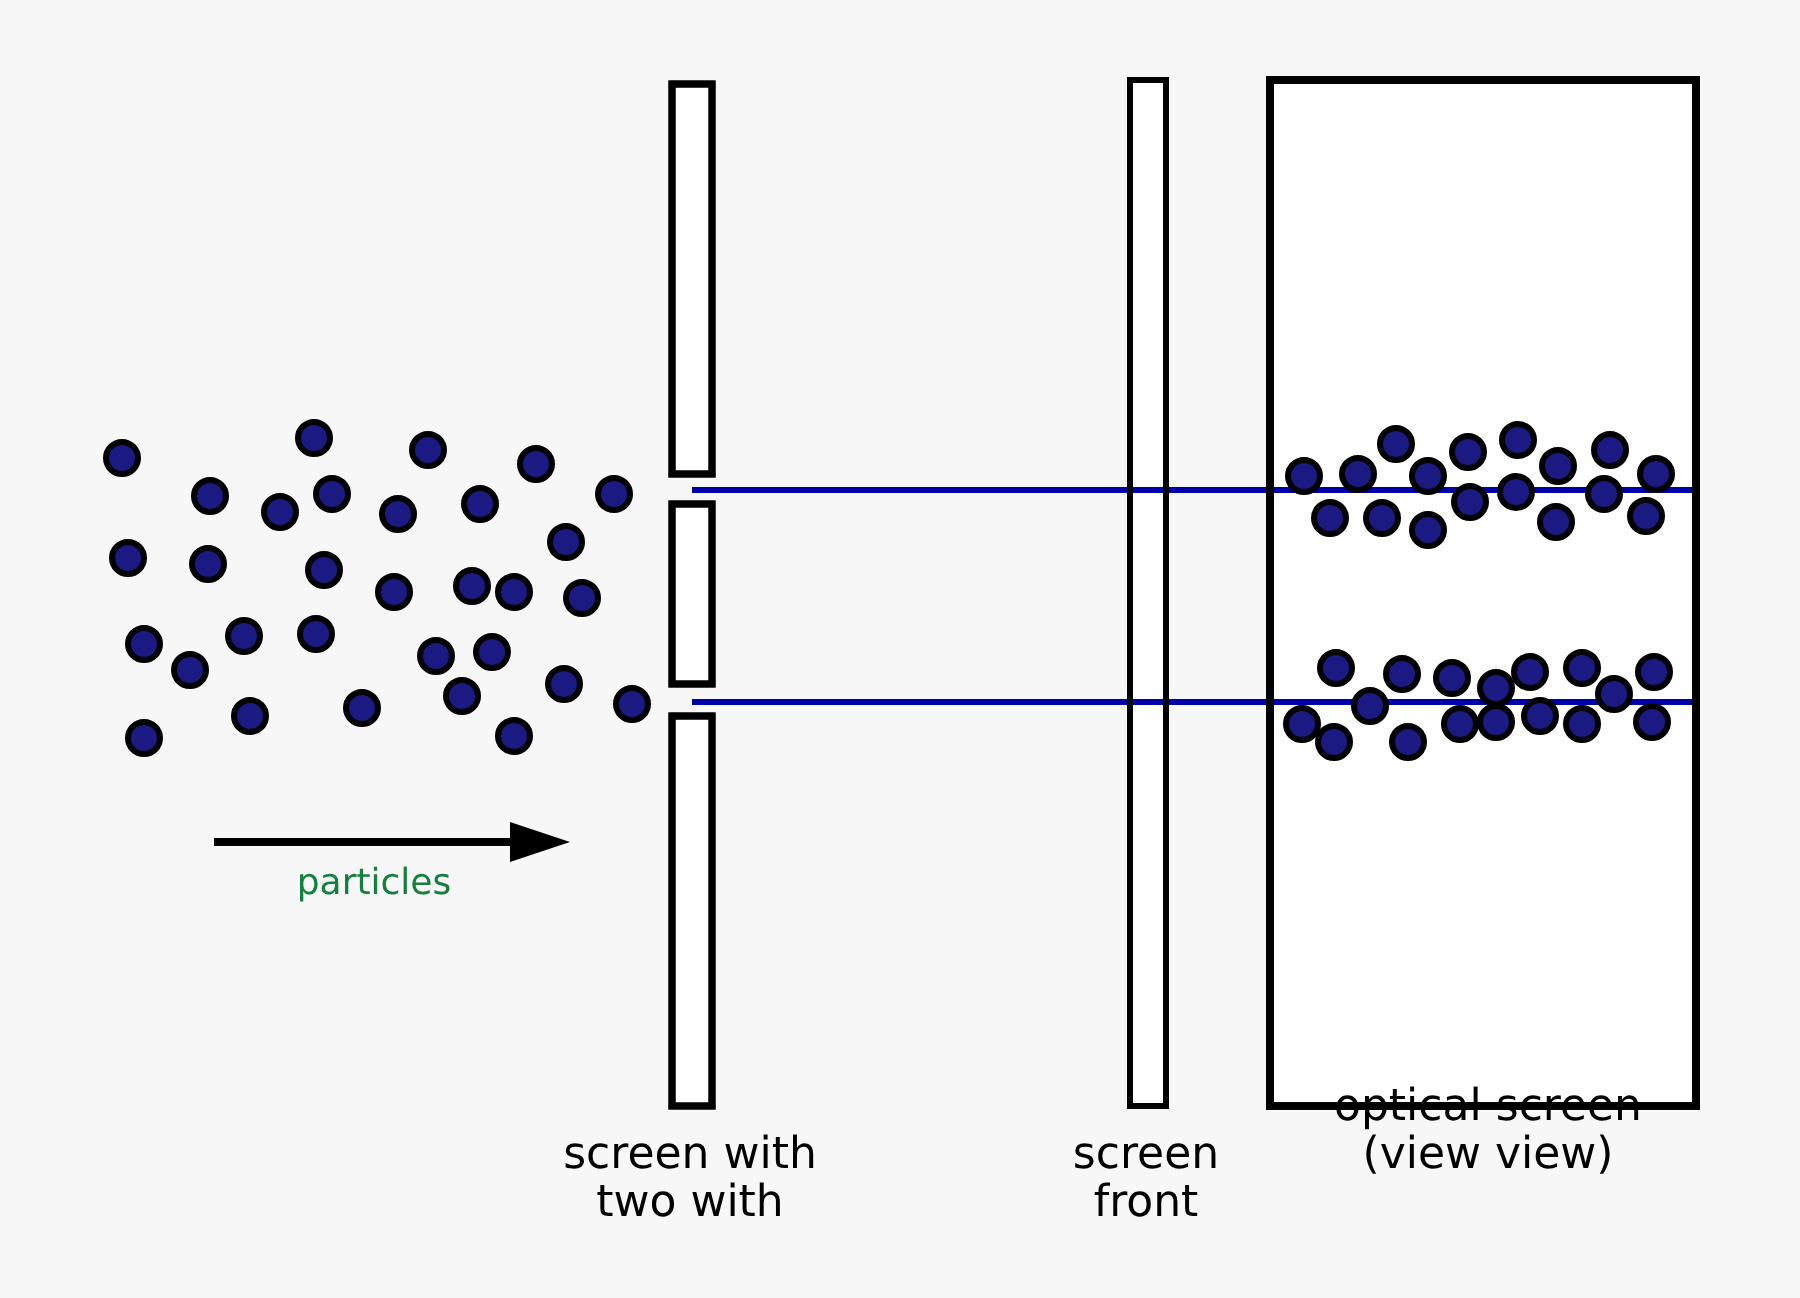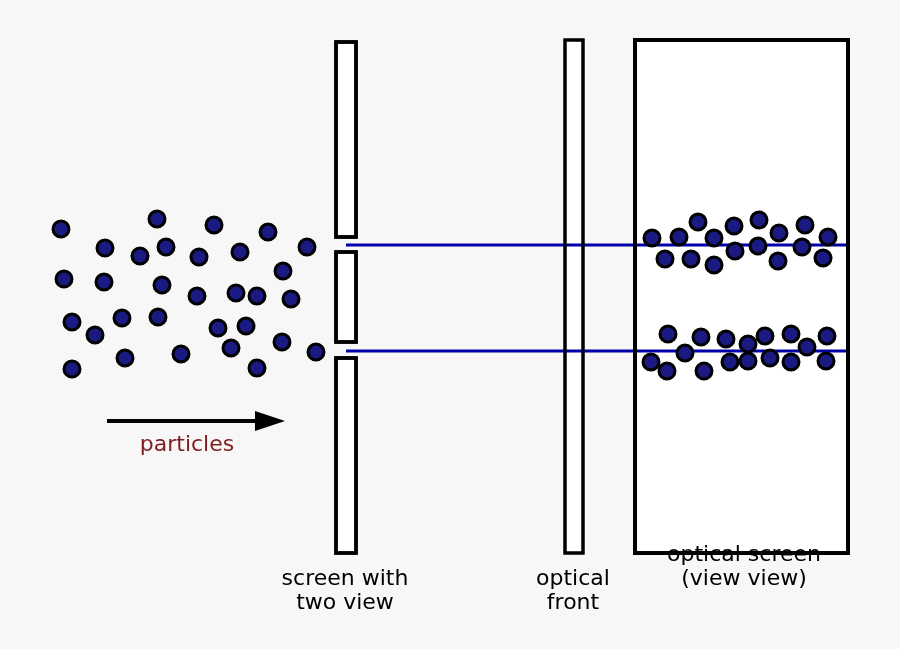--- a/index.html
+++ b/index.html
@@ -13,21 +13,21 @@
   #diagram-svg{position:absolute;left:0;top:0;}
   .caption{
     position:absolute;
     transform:translateX(-50%);
     text-align:center;
     font-size:22px;
     line-height:24px;
     color:#000;
     white-space:nowrap;
   }
-  #particles-label{position:absolute;transform:translateX(-50%);font-size:22px;color:#7f1d1d;}
+  #particles-label{position:absolute;transform:translateX(-50%);font-size:18px;color:#15803d;}
 </style>
 </head>
 <body>
 
 <div id="canvas">
   <svg id="diagram-svg" width="900" height="649">
     <g id="screens-fill">
         <rect x="336" y="42" width="20" height="195" fill="#ffffff" stroke="#000000" stroke-width="3.5"></rect>
         <rect x="336" y="252" width="20" height="90" fill="#ffffff" stroke="#000000" stroke-width="3.5"></rect>
         <rect x="336" y="358" width="20" height="195" fill="#ffffff" stroke="#000000" stroke-width="3.5"></rect>
@@ -119,25 +119,25 @@
     <g id="arrow-group">
         <line x1="107" y1="421" x2="258" y2="421" stroke="#000000" stroke-width="4"></line>
         <polygon points="255,411 285,421 255,431" fill="#000000"></polygon>
       </g>
   </svg>
 
   <div id="particles-label" style="left:187px; top:431px;">particles</div>
 
   <div class="caption" style="left:345px; top:566px;text-align:center;">
     <span>screen with</span><br>
-    <span>two view</span>
+    <span>two with</span>
   </div>
 
   <div class="caption" style="left:573px; top:566px;">
-    <span>optical</span><br>
+    <span>screen</span><br>
     <span>front</span>
   </div>
 
   <div class="caption" style="left:744px; top:542px;">
     <span>optical screen</span><br>
     <span>(view view)</span>
   </div>
 </div>
 
 </body></html>

